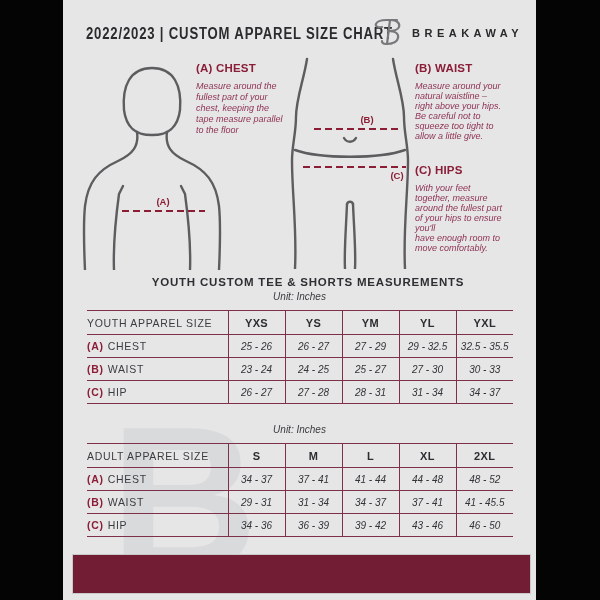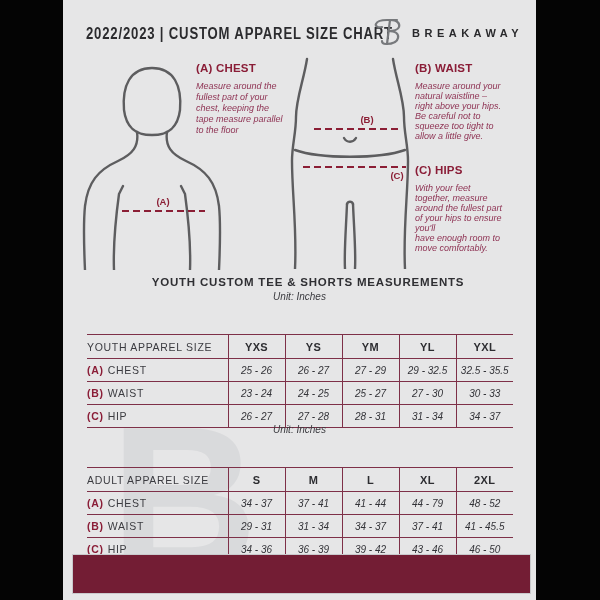--- a/index.html
+++ b/index.html
@@ -28,21 +28,21 @@
   .m-body { margin-top:7px; font-style:italic; font-size:9px; line-height:11px;
             color:#8e3253; white-space:pre-line; }
   .m-body.tight { line-height:10px; }
 
   .tbl-title { position:absolute; left:63px; width:490px; text-align:center; font-size:11.5px;
                font-weight:bold; letter-spacing:0.8px; color:#2f2f33; z-index:1; }
   .tbl-unit  { position:absolute; left:63px; width:473px; text-align:center; font-size:10px;
                font-style:italic; color:#3a3a3f; z-index:1; }
 
   .size-table { position:absolute; left:87px; border-collapse:collapse; table-layout:fixed;
-                width:426px; z-index:1;margin-top:24px; }
+                width:426px; z-index:1; }
   .size-table td { border-top:1.5px solid #7e3048; height:22px; padding:0; }
   .size-table tr:last-child td { border-bottom:1.5px solid #7e3048; }
   .size-table td + td { border-left:1.5px solid #7e3048; }
   .size-table tr.head td { height:23px; }
   .lbl { font-size:10.5px; letter-spacing:0.7px; color:#3b3b40; padding-left:13px; text-align:left; }
   .sz  { font-weight:bold; font-size:11px; color:#2d2d31; text-align:center; letter-spacing:0.4px; }
   .val { font-size:10px; color:#333338; text-align:center;font-style:italic; }
   .pfx { font-weight:bold; color:#8a1d37; margin-right:4px; font-size:10.5px; }
 
   .footer-bar { position:absolute; left:72px; top:554px; width:457px; height:38px;
@@ -186,21 +186,21 @@
         <td class="sz">M</td>
         <td class="sz">L</td>
         <td class="sz">XL</td>
         <td class="sz">2XL</td>
       </tr>
       <tr>
         <td class="lbl"><span class="pfx">(A)</span><span>CHEST</span></td>
         <td class="val">34 - 37</td>
         <td class="val">37 - 41</td>
         <td class="val">41 - 44</td>
-        <td class="val">44 - 79</td>
+        <td class="val">44 - 48</td>
         <td class="val">48 - 52</td>
       </tr>
       <tr>
         <td class="lbl"><span class="pfx">(B)</span><span>WAIST</span></td>
         <td class="val">29 - 31</td>
         <td class="val">31 - 34</td>
         <td class="val">34 - 37</td>
         <td class="val">37 - 41</td>
         <td class="val">41 - 45.5</td>
       </tr>

